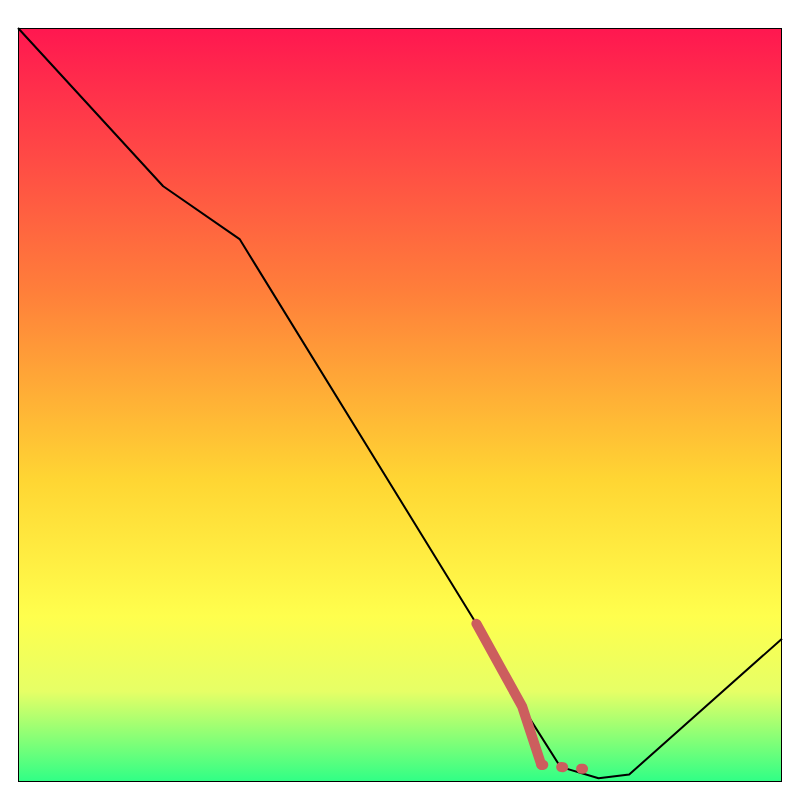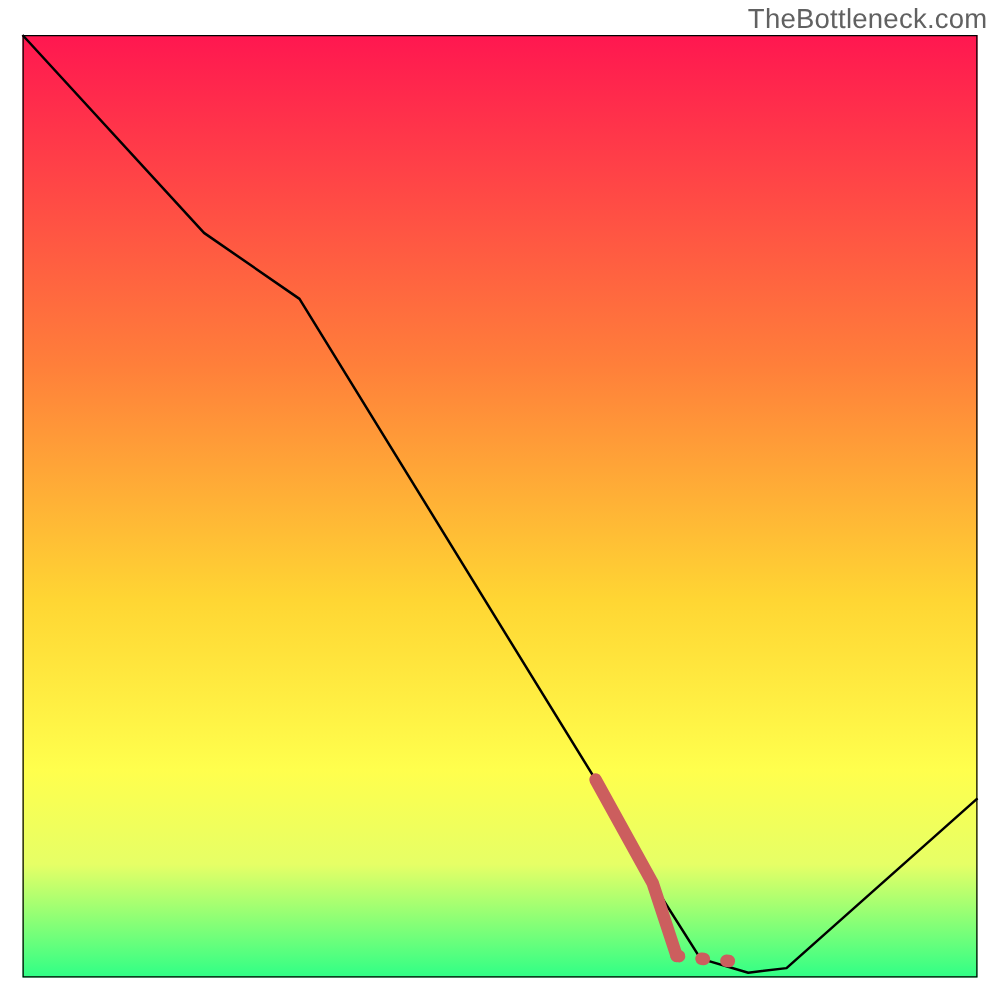--- a/index.html
+++ b/index.html
@@ -27,21 +27,20 @@
     letter-spacing: 0.2px;
   }
   svg {
     display: block;
   }
 </style>
 </head>
 <body>
 
 <div class="frame">
-  <div class="watermark">TheBottleneck.com</div>
 
   <svg id="chart-svg" width="800" height="800" viewBox="0 0 800 800">
     <defs>
       <linearGradient id="bg-grad" x1="0" y1="0" x2="0" y2="1">
         <stop id="g0" offset="0%" stop-color="#ff1750"></stop>
         <stop id="g1" offset="35%" stop-color="#ff7f3a"></stop>
         <stop id="g2" offset="60%" stop-color="#ffd633"></stop>
         <stop id="g3" offset="78%" stop-color="#ffff4d"></stop>
         <stop id="g4" offset="88%" stop-color="#e6ff66"></stop>
         <stop id="g5" offset="100%" stop-color="#2fff86"></stop>

